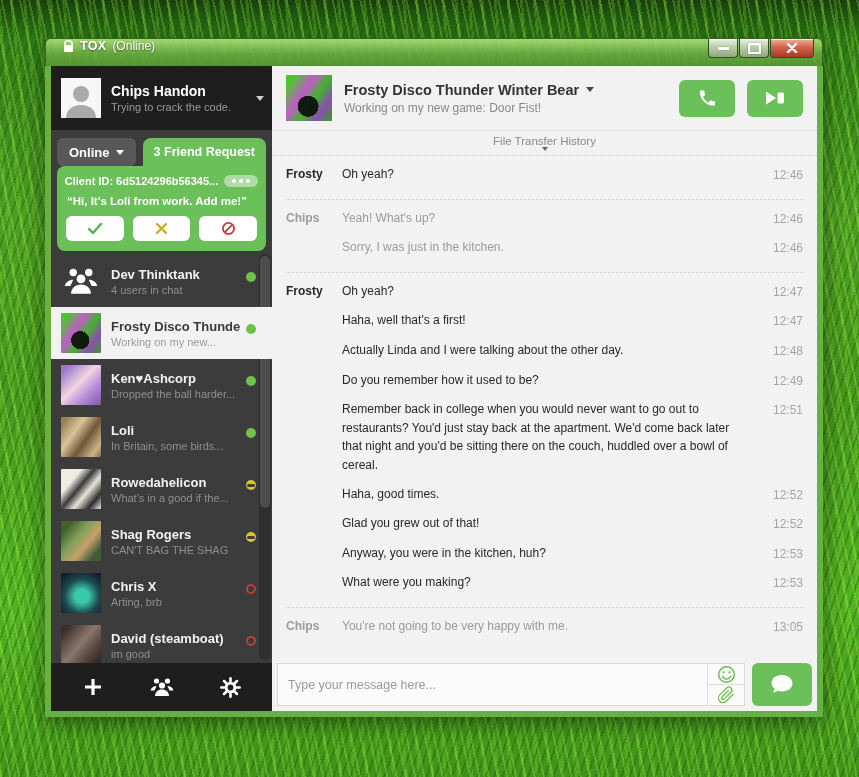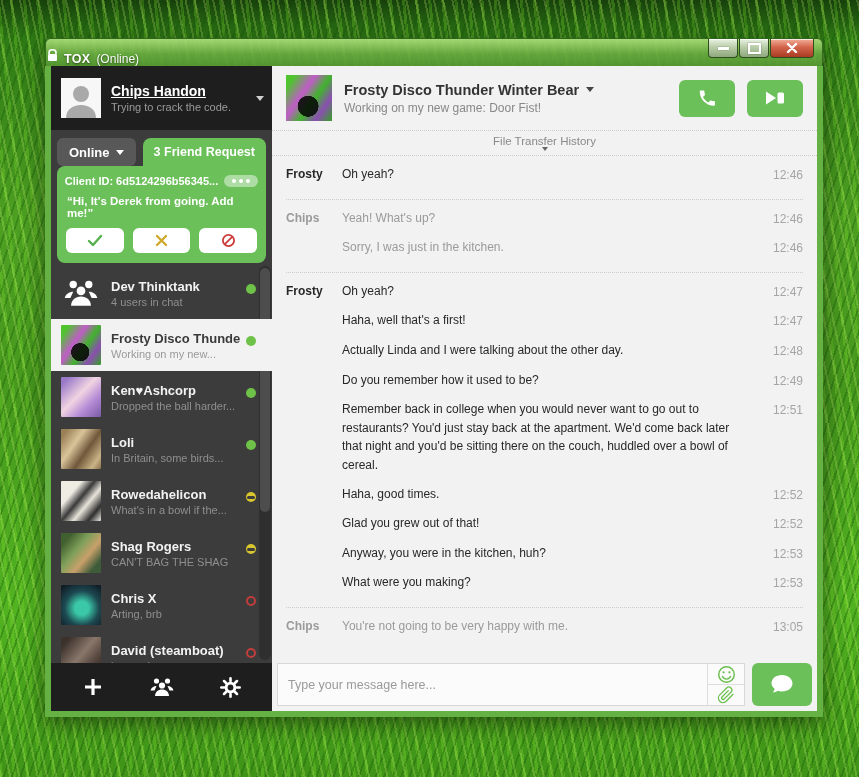--- a/index.html
+++ b/index.html
@@ -9,42 +9,42 @@
     background-color:#3e8e1d;
     background-image:
       repeating-linear-gradient(78deg, rgba(215,255,120,.22) 0 2px, rgba(0,0,0,0) 2px 9px),
       repeating-linear-gradient(-71deg, rgba(20,85,8,.32) 0 2px, rgba(0,0,0,0) 2px 8px),
       repeating-linear-gradient(84deg, rgba(130,225,45,.28) 0 3px, rgba(0,0,0,0) 3px 13px),
       linear-gradient(180deg,#17400c 0%,#2e7a15 5%,#4da022 28%,#46991d 52%,#52b321 78%,#3f9318 100%);
   }
   .window{position:absolute;left:45px;top:38px;width:778px;height:679px;box-sizing:border-box;
     box-shadow:0 6px 22px rgba(0,0,0,.5);border-radius:7px 7px 0 0;}
   
-  .titlebar{height:28px;border-radius:6px 6px 0 0;display:flex;align-items:flex-end;padding:0 1px;gap:6px;
+  .titlebar{height:28px;border-radius:6px 6px 0 0;display:flex;align-items:flex-start;padding:0 17px;gap:6px;
     background:linear-gradient(180deg,rgba(170,220,120,.95),rgba(105,170,65,.9) 55%,rgba(85,150,50,.92));
     border:1px solid rgba(40,90,25,.8);border-bottom:none;box-sizing:border-box;color:#fff;
     text-shadow:0 1px 2px rgba(0,0,0,.55);position:relative;}
   .tb-title{font-size:12.5px;font-weight:bold;letter-spacing:.3px;}
   .tb-status{font-size:12px;opacity:.95;}
   .win-controls{position:absolute;top:0;right:8px;display:flex;gap:1px;}
   .winbtn{width:30px;height:19px;box-sizing:border-box;border:1px solid #2e4f1d;border-top:none;
     border-radius:0 0 4px 4px;display:flex;align-items:center;justify-content:center;
     background:linear-gradient(#eaf2e4,#b9cda8 45%,#8fa87d);box-shadow:inset 0 1px 0 rgba(255,255,255,.7);}
   .winbtn.close{width:44px;background:linear-gradient(#f2b09b,#d4654c 45%,#a83b22);}
   .glyph-min{width:11px;height:3px;background:#fff;box-shadow:0 0 1px rgba(0,0,0,.8);}
   .glyph-max{width:9px;height:7px;border:2px solid #fff;box-shadow:0 0 1px rgba(0,0,0,.6);}
   
   .window-body{display:flex;height:651px;box-sizing:border-box;border:6px solid #66b143;border-top:none;
     background:var(--chat-bg,#f2f2f2);}
   
   .sidebar{width:221px;flex:none;display:flex;flex-direction:column;background:var(--sidebar,#3c3c3c);overflow:hidden;}
   .profile{height:64px;flex:none;background:var(--sidebar-dark,#1e1e1e);display:flex;align-items:center;
     padding:0 10px;gap:10px;position:relative;}
   .profile .avatar{width:40px;height:40px;background:#f7f7f7;display:flex;align-items:flex-end;justify-content:center;overflow:hidden;}
-  .p-name{font-size:14px;font-weight:bold;color:#fff;text-decoration:underline;}
+  .p-name{font-size:14px;font-weight:bold;color:#fff;}
   .p-status{font-size:11px;color:#9a9a9a;margin-top:2px;}
   .caret{width:0;height:0;border-left:4px solid transparent;border-right:4px solid transparent;border-top:5px solid currentColor;display:inline-block;}
   .profile .caret{position:absolute;right:8px;color:#cfcfcf;}
   .request-area{flex:none;padding:8px 6px 0 6px;}
   .fr-row{display:flex;justify-content:space-between;height:28px;}
   .online-btn{height:28px;box-sizing:border-box;background:#585858;border-radius:6px;color:#fff;
     display:flex;align-items:center;gap:7px;padding:0 12px;font-size:13px;font-weight:bold;}
   .online-btn .caret{color:#fff;}
   .fr-tab{height:28px;background:var(--accent,#6bc05a);border-radius:8px 8px 0 0;display:flex;align-items:center;
     justify-content:center;padding:0 11px;color:#fff;font-size:12.5px;font-weight:bold;}
@@ -178,21 +178,21 @@
         </div>
         <div class="fr-panel">
           <div class="client-id">
             <span>Client ID: 6d5124296b56345...</span>
             <span class="dots-pill">
                 <i></i>
                 <i></i>
                 <i></i>
               </span>
           </div>
-          <div class="fr-msg">“Hi, It's Derek from going. Add me!”</div>
+          <div class="fr-msg">“Hi, It's Loli from work. Add me!”</div>
           <div class="fr-buttons">
             <div class="fr-btn">
               <svg width="16" height="13" viewBox="0 0 16 13">
                   <path d="M2 7l4 4 8-9" fill="none" stroke="#55b04e" stroke-width="2.4" stroke-linecap="round" stroke-linejoin="round"></path>
                 </svg>
             </div>
             <div class="fr-btn">
               <svg width="13" height="13" viewBox="0 0 13 13">
                   <path d="M2 2l9 9M11 2l-9 9" stroke="#cfa92c" stroke-width="2.4" stroke-linecap="round"></path>
                 </svg>
@@ -249,21 +249,21 @@
             <div>
               <div class="c-name">Loli</div>
               <div class="c-status">In Britain, some birds...</div>
             </div>
             <div class="presence online"></div>
           </div>
           <div class="contact-row">
             <div class="avatar av-rowed"></div>
             <div>
               <div class="c-name">Rowedahelicon</div>
-              <div class="c-status">What's in a bowl if the...</div>
+              <div class="c-status">What's in a good if the...</div>
             </div>
             <div class="presence away"></div>
           </div>
           <div class="contact-row">
             <div class="avatar av-shag"></div>
             <div>
               <div class="c-name">Shag Rogers</div>
               <div class="c-status">CAN'T BAG THE SHAG</div>
             </div>
             <div class="presence away"></div>

